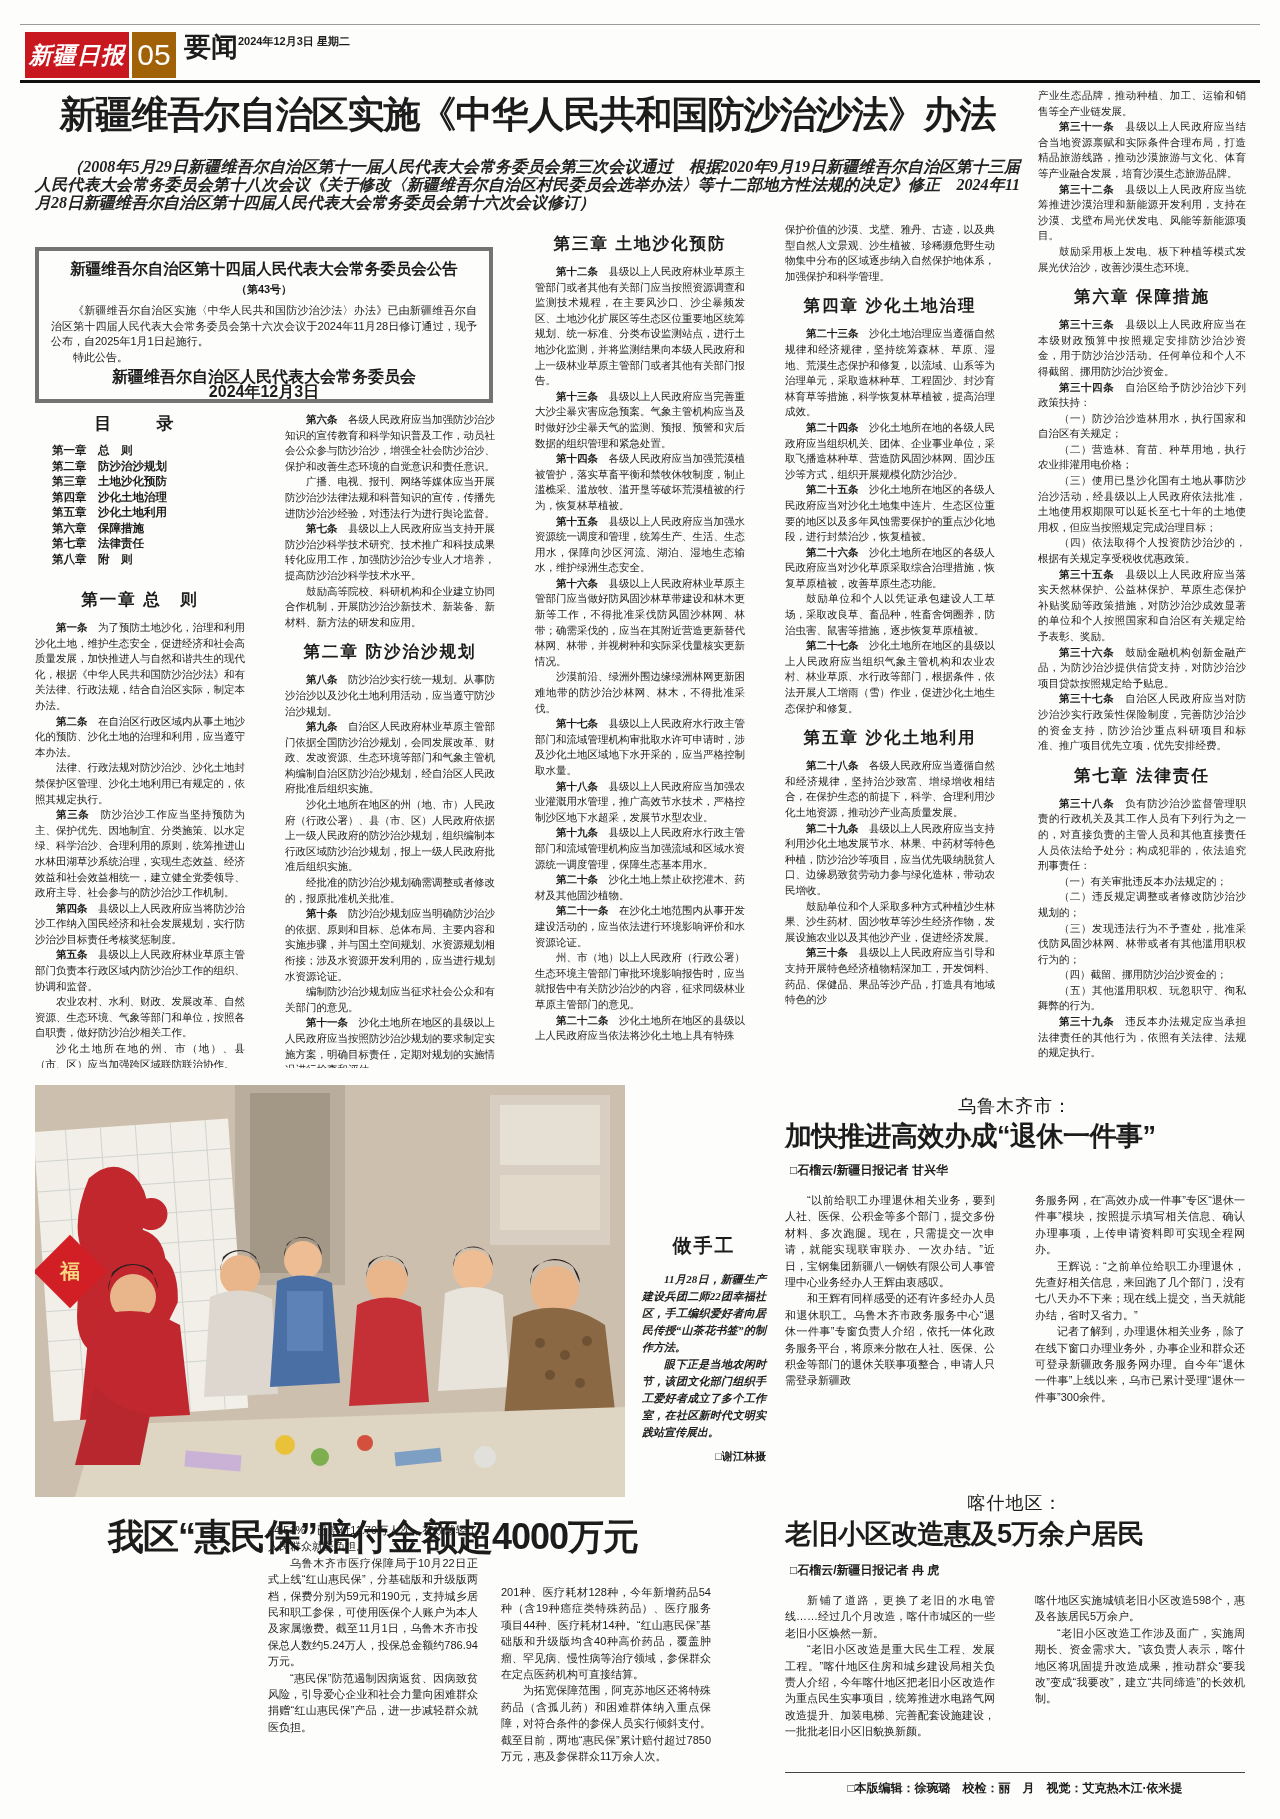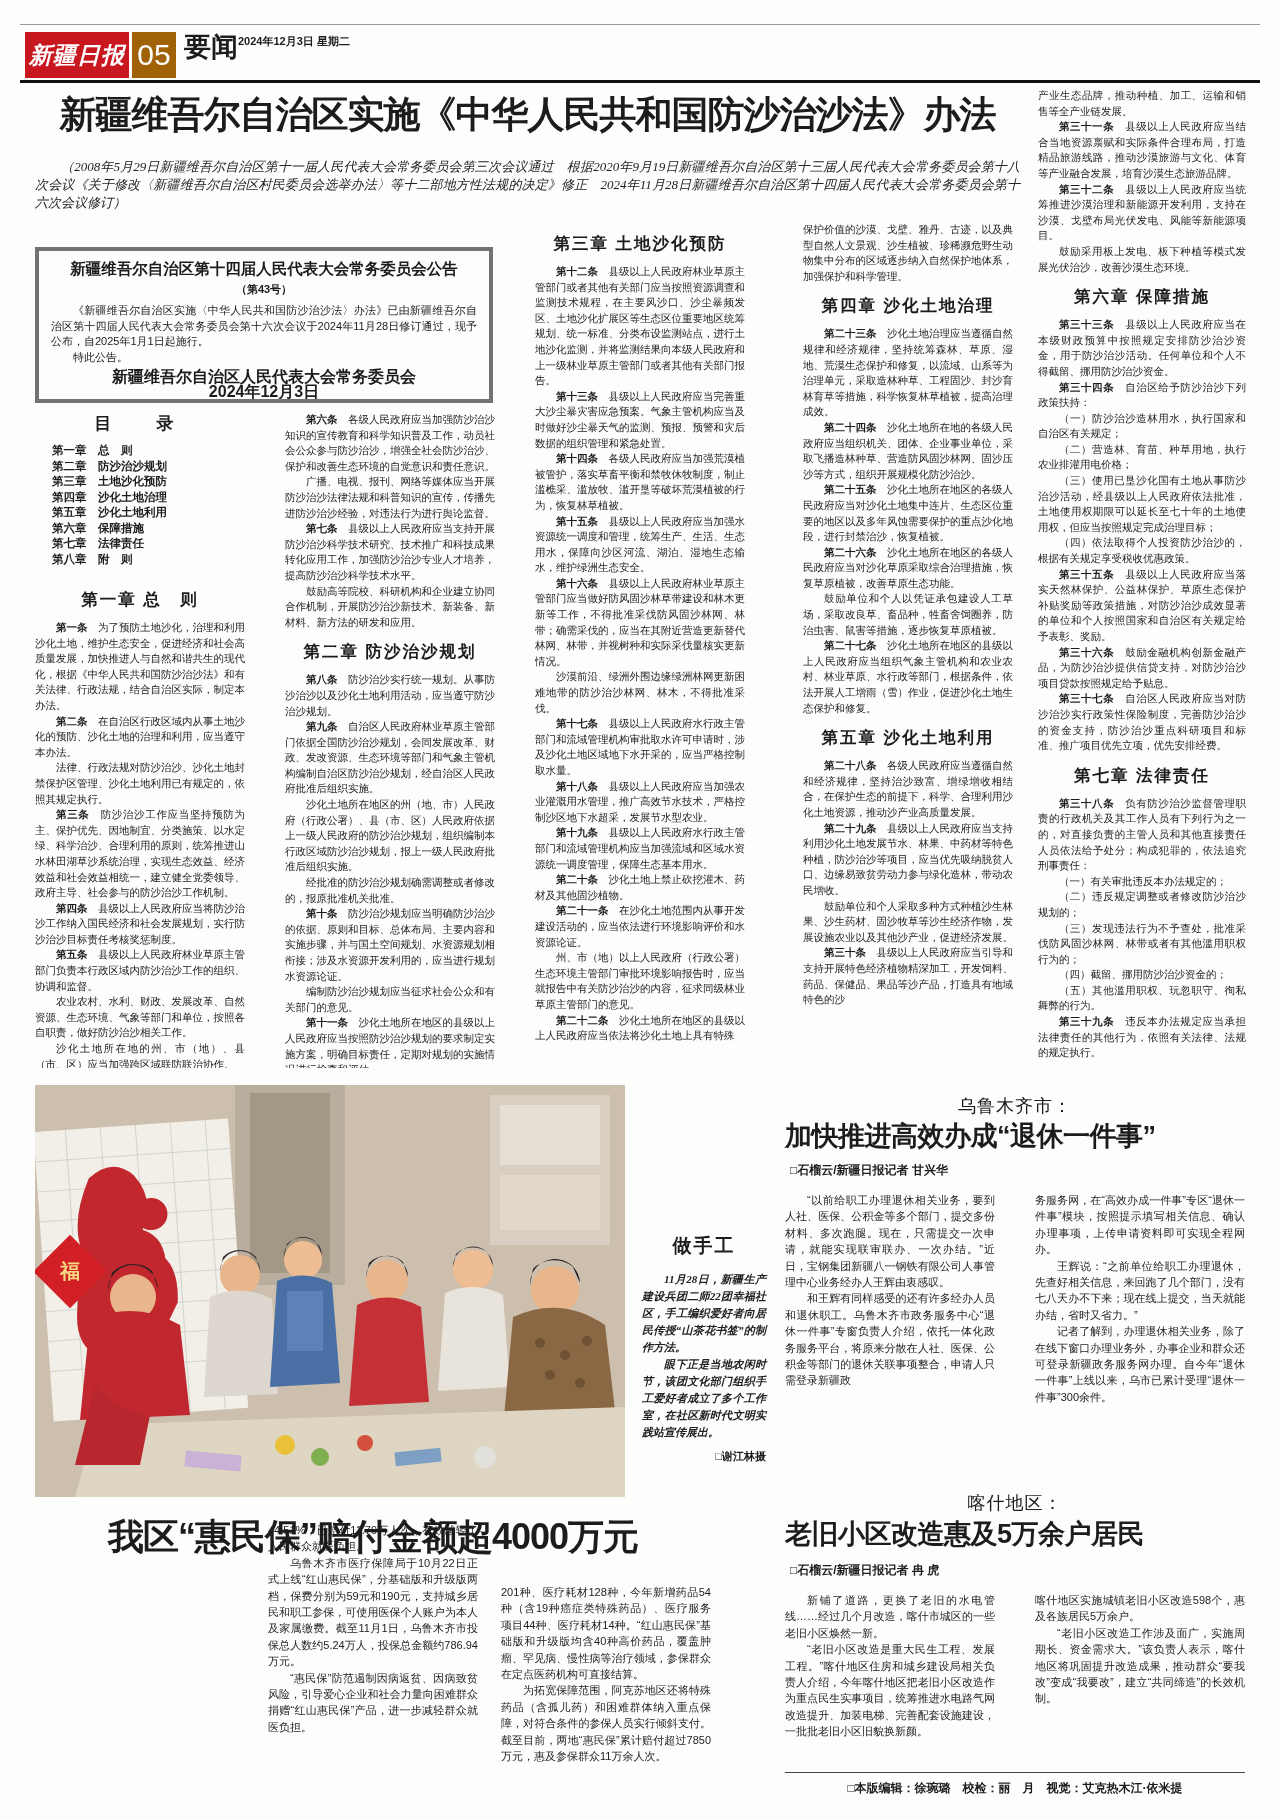--- a/index.html
+++ b/index.html
@@ -13,38 +13,38 @@
         font-size:23px;letter-spacing:1px;}
   .pageno{width:44px;background:#a16207;color:#fff;display:flex;align-items:center;justify-content:center;
         font-size:30px;margin-left:3px;}
   .sect{margin-left:8px;display:flex;flex-direction:row;justify-content:flex-start;}
   .sect .t{font-size:27px;font-weight:bold;line-height:30px;}
   .sect .d{font-size:11px;font-weight:bold;margin-top:2px;}
   .mastrule{position:absolute;left:20px;right:20px;top:80px;border-top:3px solid #111;}
   
   .law-headline{position:absolute;left:35px;top:90px;width:985px;text-align:center;
         font-size:37px;font-weight:bold;letter-spacing:-1px;white-space:nowrap;}
-  .law-intro{position:absolute;left:35px;top:158px;width:985px;font-size:13px;line-height:18px;
+  .law-intro{position:absolute;left:35px;top:158px;width:985px;font-size:16px;line-height:18px;
         font-style:italic;font-family:"Liberation Serif","DejaVu Serif",serif;
-        text-align:justify;text-indent:2em;font-weight:normal;color:#222;}
+        text-align:justify;text-indent:2em;font-weight:bold;color:#222;}
   .rail{position:absolute;left:1038px;top:88px;width:208px;height:980px;overflow:hidden;}
   .annc{position:absolute;left:35px;top:247px;width:458px;height:156px;border:4px solid #737373;
         box-sizing:border-box;padding:8px 12px 6px;overflow:hidden;}
   .annc .at{font-size:15.5px;font-weight:bold;text-align:center;line-height:20px;}
   .annc .an{font-size:11px;font-weight:bold;text-align:center;margin:3px 0 6px;}
   .annc .ab{font-size:11px;line-height:15.5px;text-align:justify;text-indent:2em;}
   .annc .as{font-size:16px;font-weight:bold;text-align:center;margin-top:4px;line-height:15px;}
   .toc{position:absolute;left:38px;top:412px;width:206px;height:160px;overflow:hidden;}
   .toc .tt{font-size:17px;font-weight:bold;text-align:center;letter-spacing:14px;margin-bottom:8px;}
   .toc .ti{font-size:11.5px;line-height:15.5px;font-weight:bold;padding-left:14px;}
   .lawcol{position:absolute;width:210px;overflow:hidden;}
   .c1{left:35px; top:578px;height:490px;}
   .c2{left:285px;top:412px;height:656px;}
   .c3{left:535px;top:222px;height:846px;}
-  .c4{left:785px;top:222px;height:846px;margin-left:18px;}
+  .c4{left:785px;top:222px;height:846px;}
   .para{font-size:10.5px;line-height:15.6px;text-align:justify;text-indent:2em;margin:0;}
   .para.noind{text-indent:0;}
   .para b{font-weight:bold;}
   .ch{font-size:16.5px;font-weight:bold;text-align:center;margin:11px 0 9px;letter-spacing:2px;}
   
   .photo{position:absolute;left:35px;top:1085px;width:590px;height:412px;overflow:hidden;background:#c9b9a6;}
   .capcol{position:absolute;left:642px;top:1085px;width:124px;height:412px;display:flex;flex-direction:column;}
   .capcol .sp{height:148px;}
   .capcol .ct{font-size:19px;font-weight:bold;text-align:center;letter-spacing:2px;margin-bottom:12px;}
   .capcol .cb{font-size:11px;line-height:17px;text-align:justify;text-indent:2em;font-style:italic;

